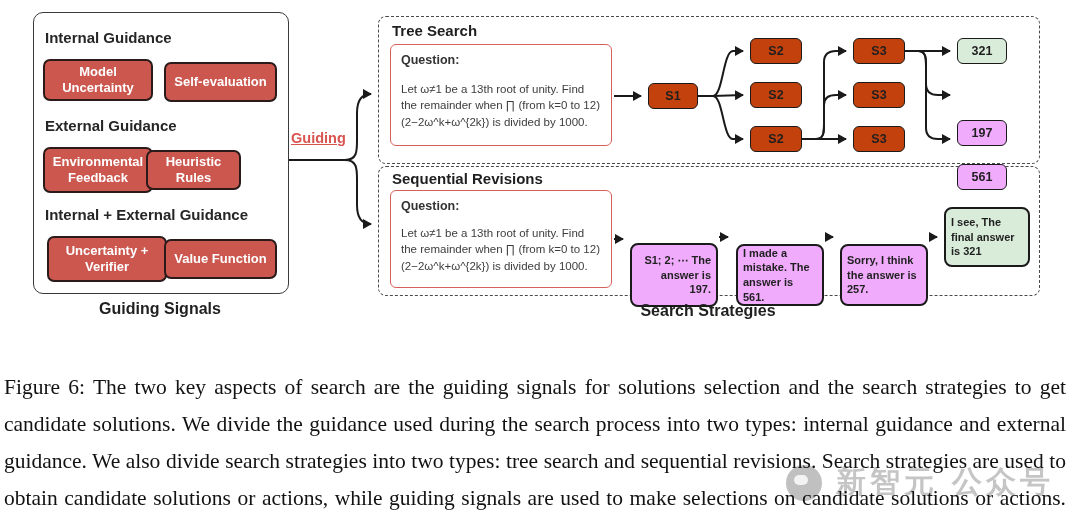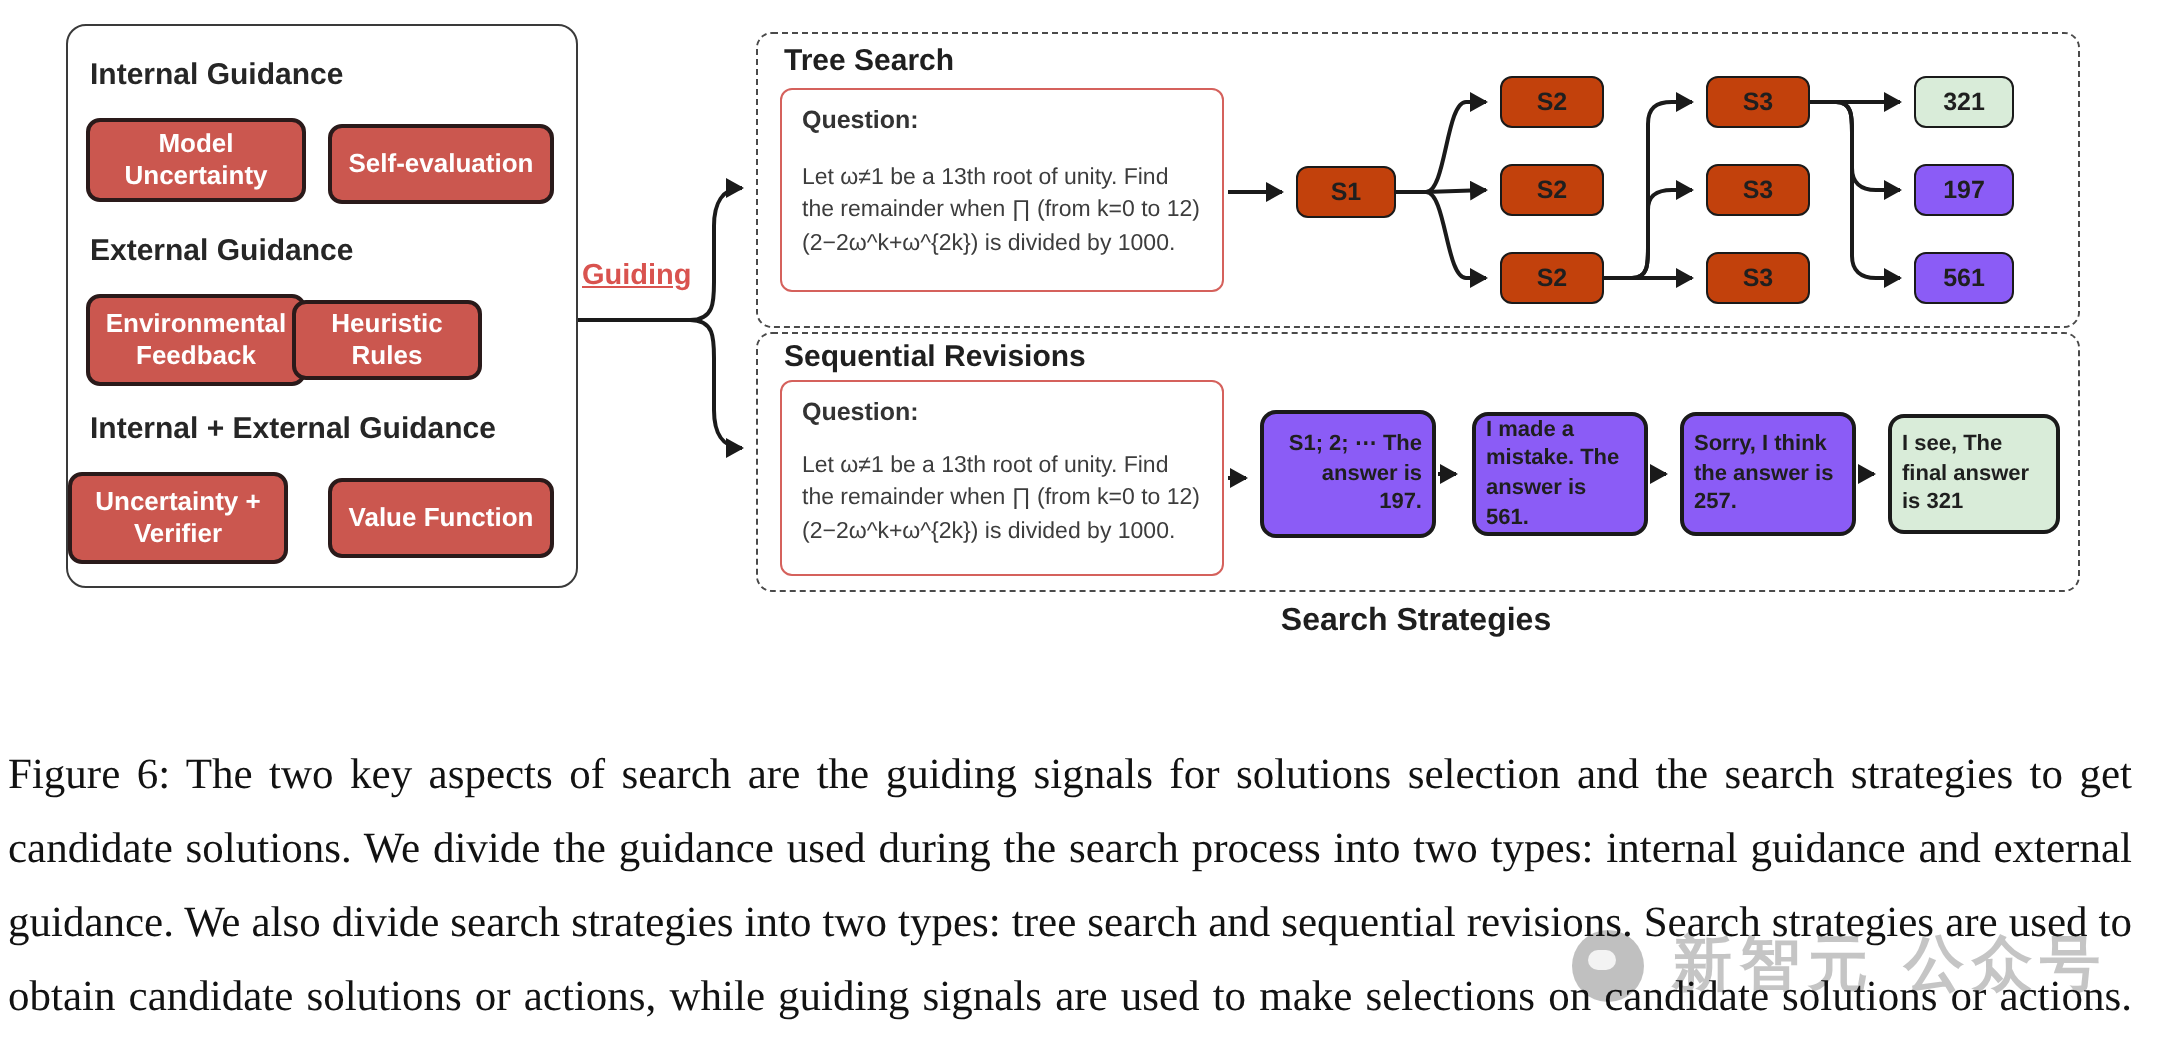--- a/index.html
+++ b/index.html
@@ -26,21 +26,21 @@
 
   .qbox{position:absolute;width:222px;background:#fff;border:1.5px solid #d5615c;border-radius:6px;
         box-sizing:border-box;z-index:2;}
   .q-label{position:absolute;left:10px;top:8px;font-weight:bold;font-size:12.5px;color:#333;}
   .q-text{position:absolute;left:10px;right:8px;font-size:11.5px;line-height:1.42;color:#3d3d3d;}
 
   .node{position:absolute;background:#c2410c;border:1.9px solid #1a1a1a;border-radius:6px;
         display:flex;align-items:center;justify-content:center;font-weight:bold;font-size:12.5px;
         color:#1f1f1f;box-sizing:border-box;z-index:2;}
   .good{background:#d9ecd9;}
-  .bad{background:#8b5cf6;}
+  .bad{background:#f0abfc;margin-top:38px;}
 
   .step{position:absolute;border:2px solid #1a1a1a;border-radius:8px;box-sizing:border-box;
         display:flex;align-items:center;font-weight:bold;font-size:11px;line-height:1.32;
         color:#1f1f1f;padding:4px 5px;text-align:left;z-index:2;}
 
   
   .watermark{position:absolute;left:786px;top:462px;display:flex;align-items:center;gap:14px;
         z-index:2;color:rgba(150,150,150,0.55);font-size:30px;font-weight:bold;
         letter-spacing:4px;pointer-events:none;}
   .wm-logo{width:36px;height:36px;border-radius:50%;background:rgba(140,140,140,0.55);
@@ -91,23 +91,24 @@
   <div class="gs-box">
     <div class="gs-head" style="left:11px;top:16px;">Internal Guidance</div>
     <div class="sig" style="left:9px;top:46px;width:110px;height:42px;">Model Uncertainty</div>
     <div class="sig" style="left:130px;top:49px;width:113px;height:40px;">Self-evaluation</div>
 
     <div class="gs-head" style="left:11px;top:104px;">External Guidance</div>
     <div class="sig" style="left:9px;top:134px;width:110px;height:46px;">Environmental Feedback</div>
     <div class="sig" style="left:112px;top:137px;width:95px;height:40px;">Heuristic Rules</div>
 
     <div class="gs-head" style="left:11px;top:193px;">Internal + External Guidance</div>
-    <div class="sig" style="left:0;top:223px;width:110px;height:46px;">Uncertainty + Verifier</div>
+    <div class="sig" style="left:13px;top:223px;width:120px;height:46px;">Uncertainty + Verifier</div>
     <div class="sig" style="left:130px;top:226px;width:113px;height:40px;">Value Function</div>
   </div>
+  <div class="gs-label" style="left:33px;top:300px;width:254px;">Guiding Signals</div>
 
   <div class="guiding-label">Guiding</div>
 
   <div class="panel" style="left:378px;top:16px;width:660px;height:146px;"></div>
   <div class="panel-title" style="left:392px;top:22px;">Tree Search</div>
 
   <div class="qbox" style="left:390px;top:44px;height:102px;">
     <div class="q-label">Question:</div>
     <div class="q-text" style="top:36px;">Let ω≠1 be a 13th root of unity. Find the remainder when ∏ (from k=0 to 12) (2−2ω^k+ω^{2k}) is divided by 1000.</div>
   </div>

